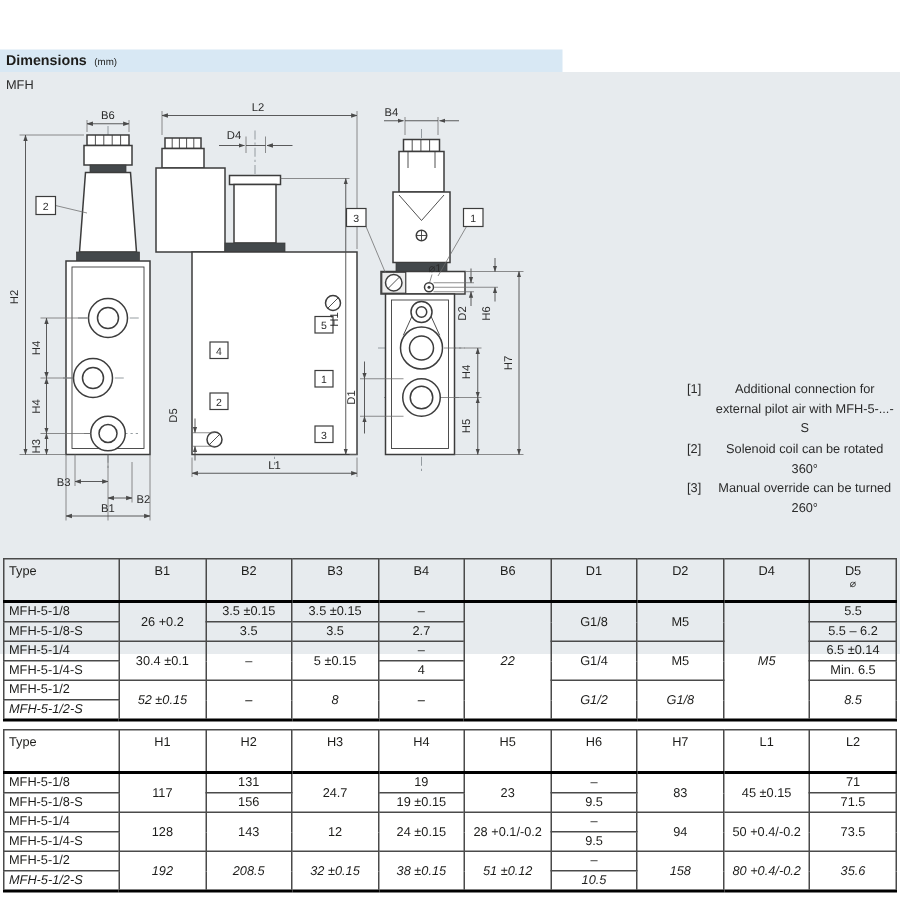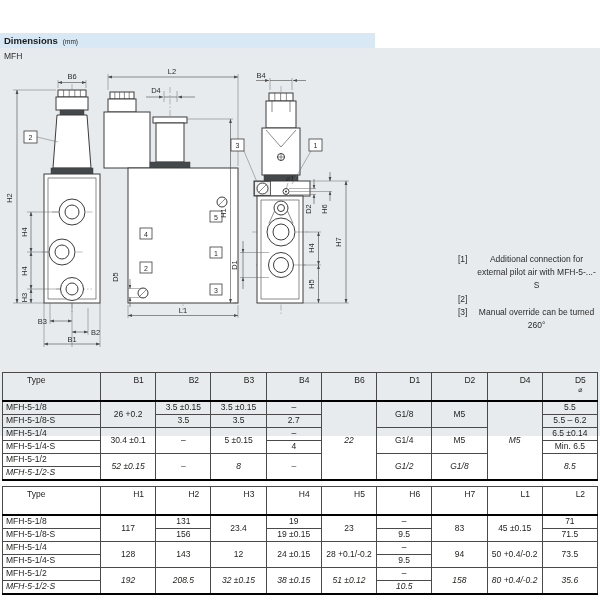--- a/index.html
+++ b/index.html
@@ -12,21 +12,21 @@
   .subtitle{position:absolute;left:4px;top:3px;font-size:8.5px;color:#2b2b2b;}
   svg.draw{position:absolute;left:0;top:0;}
   .notes{position:absolute;left:458px;top:205px;width:140px;font-size:8.5px;color:#2b2b2b;}
   .note{display:flex;line-height:1.55;}
   .note .ref{width:17px;flex:none;}
   .note .txt{flex:1;text-align:center;}
   .dim-table{position:absolute;left:2px;border-collapse:collapse;table-layout:fixed;width:596px;font-size:8.5px;color:#1d1d1b;}
   .t1{top:372px;}
   .t2{top:486px;}
   .dim-table th,.dim-table td{border:1px solid #4a4a4a;padding:0 3px;height:12px;font-weight:normal;text-align:center;overflow:hidden;white-space:nowrap;line-height:1.15;}
-  .dim-table th{height:24px;vertical-align:top;padding-top:3px;padding-left:24px;}
+  .dim-table th{height:24px;vertical-align:top;padding-top:3px;}
   .dim-table th.type,.dim-table td.type{text-align:left;width:70px;}
   .dim-table thead th{border-bottom:2.5px solid #000;}
   .dim-table .bb{border-bottom:2.5px solid #000;font-style:italic;}
   .dia{font-size:7px;}
   
   .ol{stroke:#3c3c3c;stroke-width:1;fill:#fff;}
   .olm{stroke:#3c3c3c;stroke-width:.6;fill:none;}
   .dk{fill:#43484b;stroke:#3c3c3c;stroke-width:.5;}
   .dim{stroke:#4a4a4a;stroke-width:.6;fill:none;}
   .ext{stroke:#6a6a6a;stroke-width:.5;fill:none;}
@@ -245,20 +245,21 @@
       </g>
     </svg>
 
     <div class="notes">
       <div class="note">
         <span class="ref">[1]</span>
         <span class="txt">Additional connection for external pilot air with MFH-5-...-S</span>
       </div>
       <div class="note">
         <span class="ref">[2]</span>
+        <span class="txt">Solenoid coil can be rotated 360°</span>
       </div>
       <div class="note">
         <span class="ref">[3]</span>
         <span class="txt">Manual override can be turned 260°</span>
       </div>
     </div>
   </div>
 
   <table class="dim-table t1">
     <thead>
@@ -342,21 +343,21 @@
         <th>H7</th>
         <th>L1</th>
         <th>L2</th>
       </tr>
     </thead>
     <tbody>
       <tr>
         <td class="type">MFH-5-1/8</td>
         <td rowspan="2">117</td>
         <td>131</td>
-        <td rowspan="2">23.4</td>
+        <td rowspan="2">24.7</td>
         <td>19</td>
         <td rowspan="2">23</td>
         <td>–</td>
         <td rowspan="2">83</td>
         <td rowspan="2">45 ±0.15</td>
         <td>71</td>
       </tr>
       <tr>
         <td class="type">MFH-5-1/8-S</td>
         <td>156</td>

